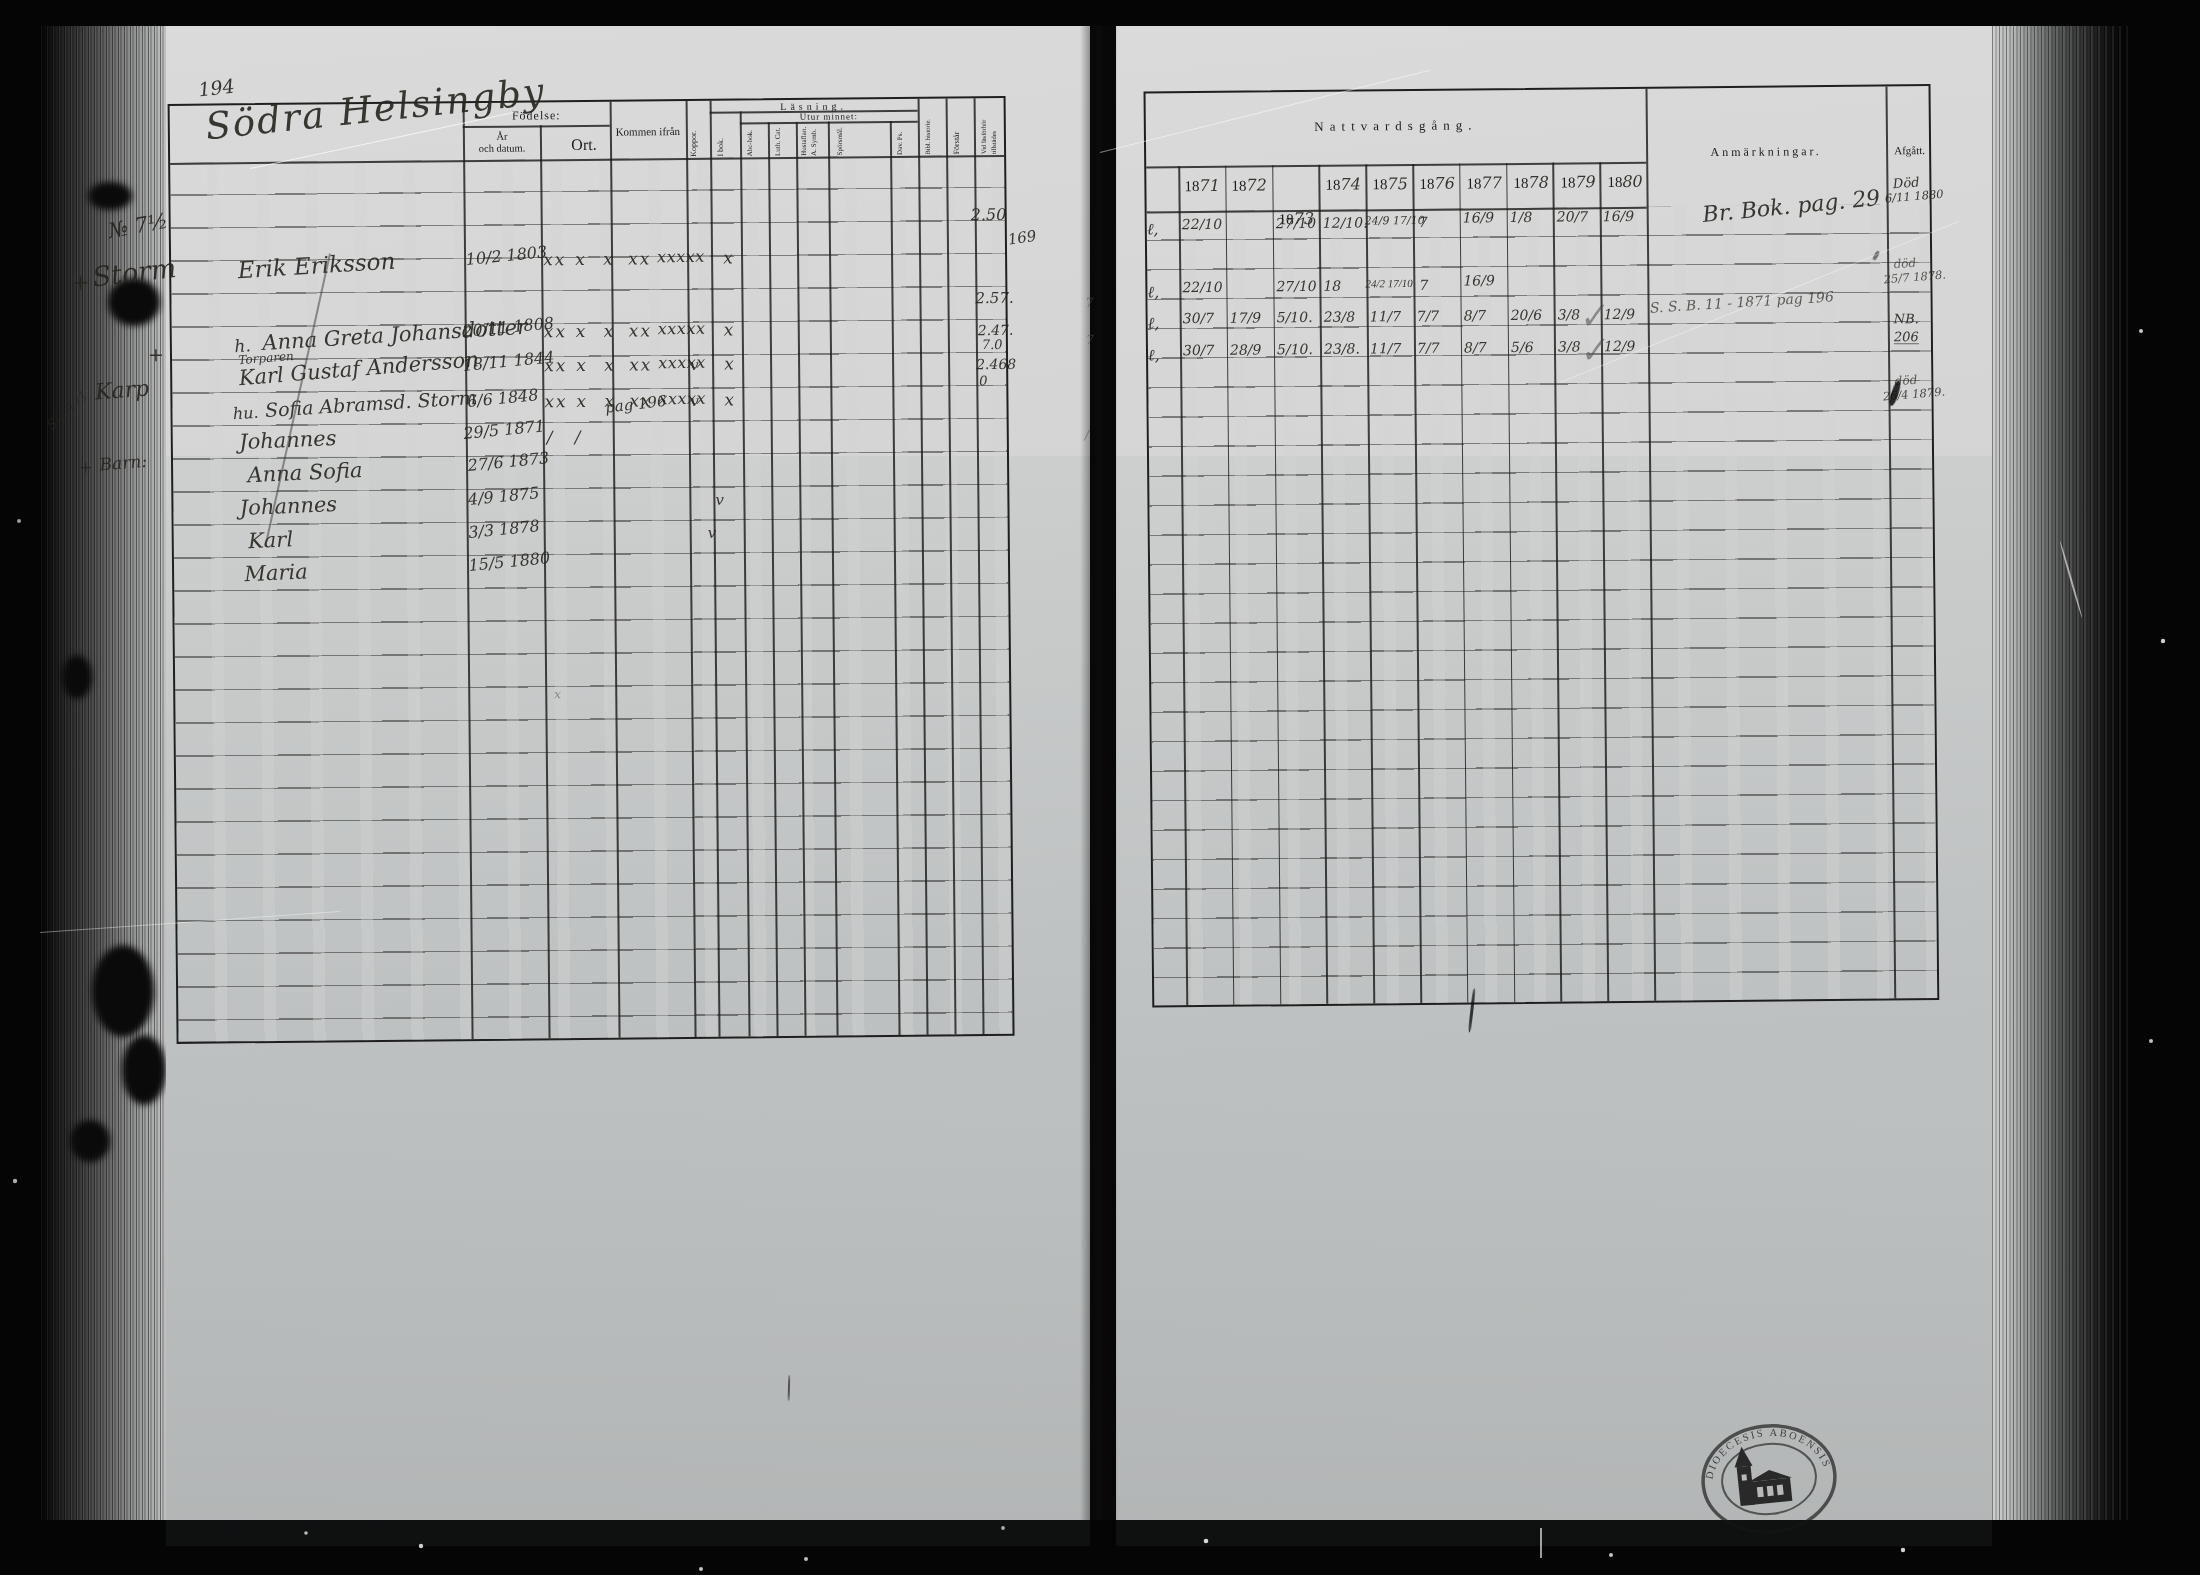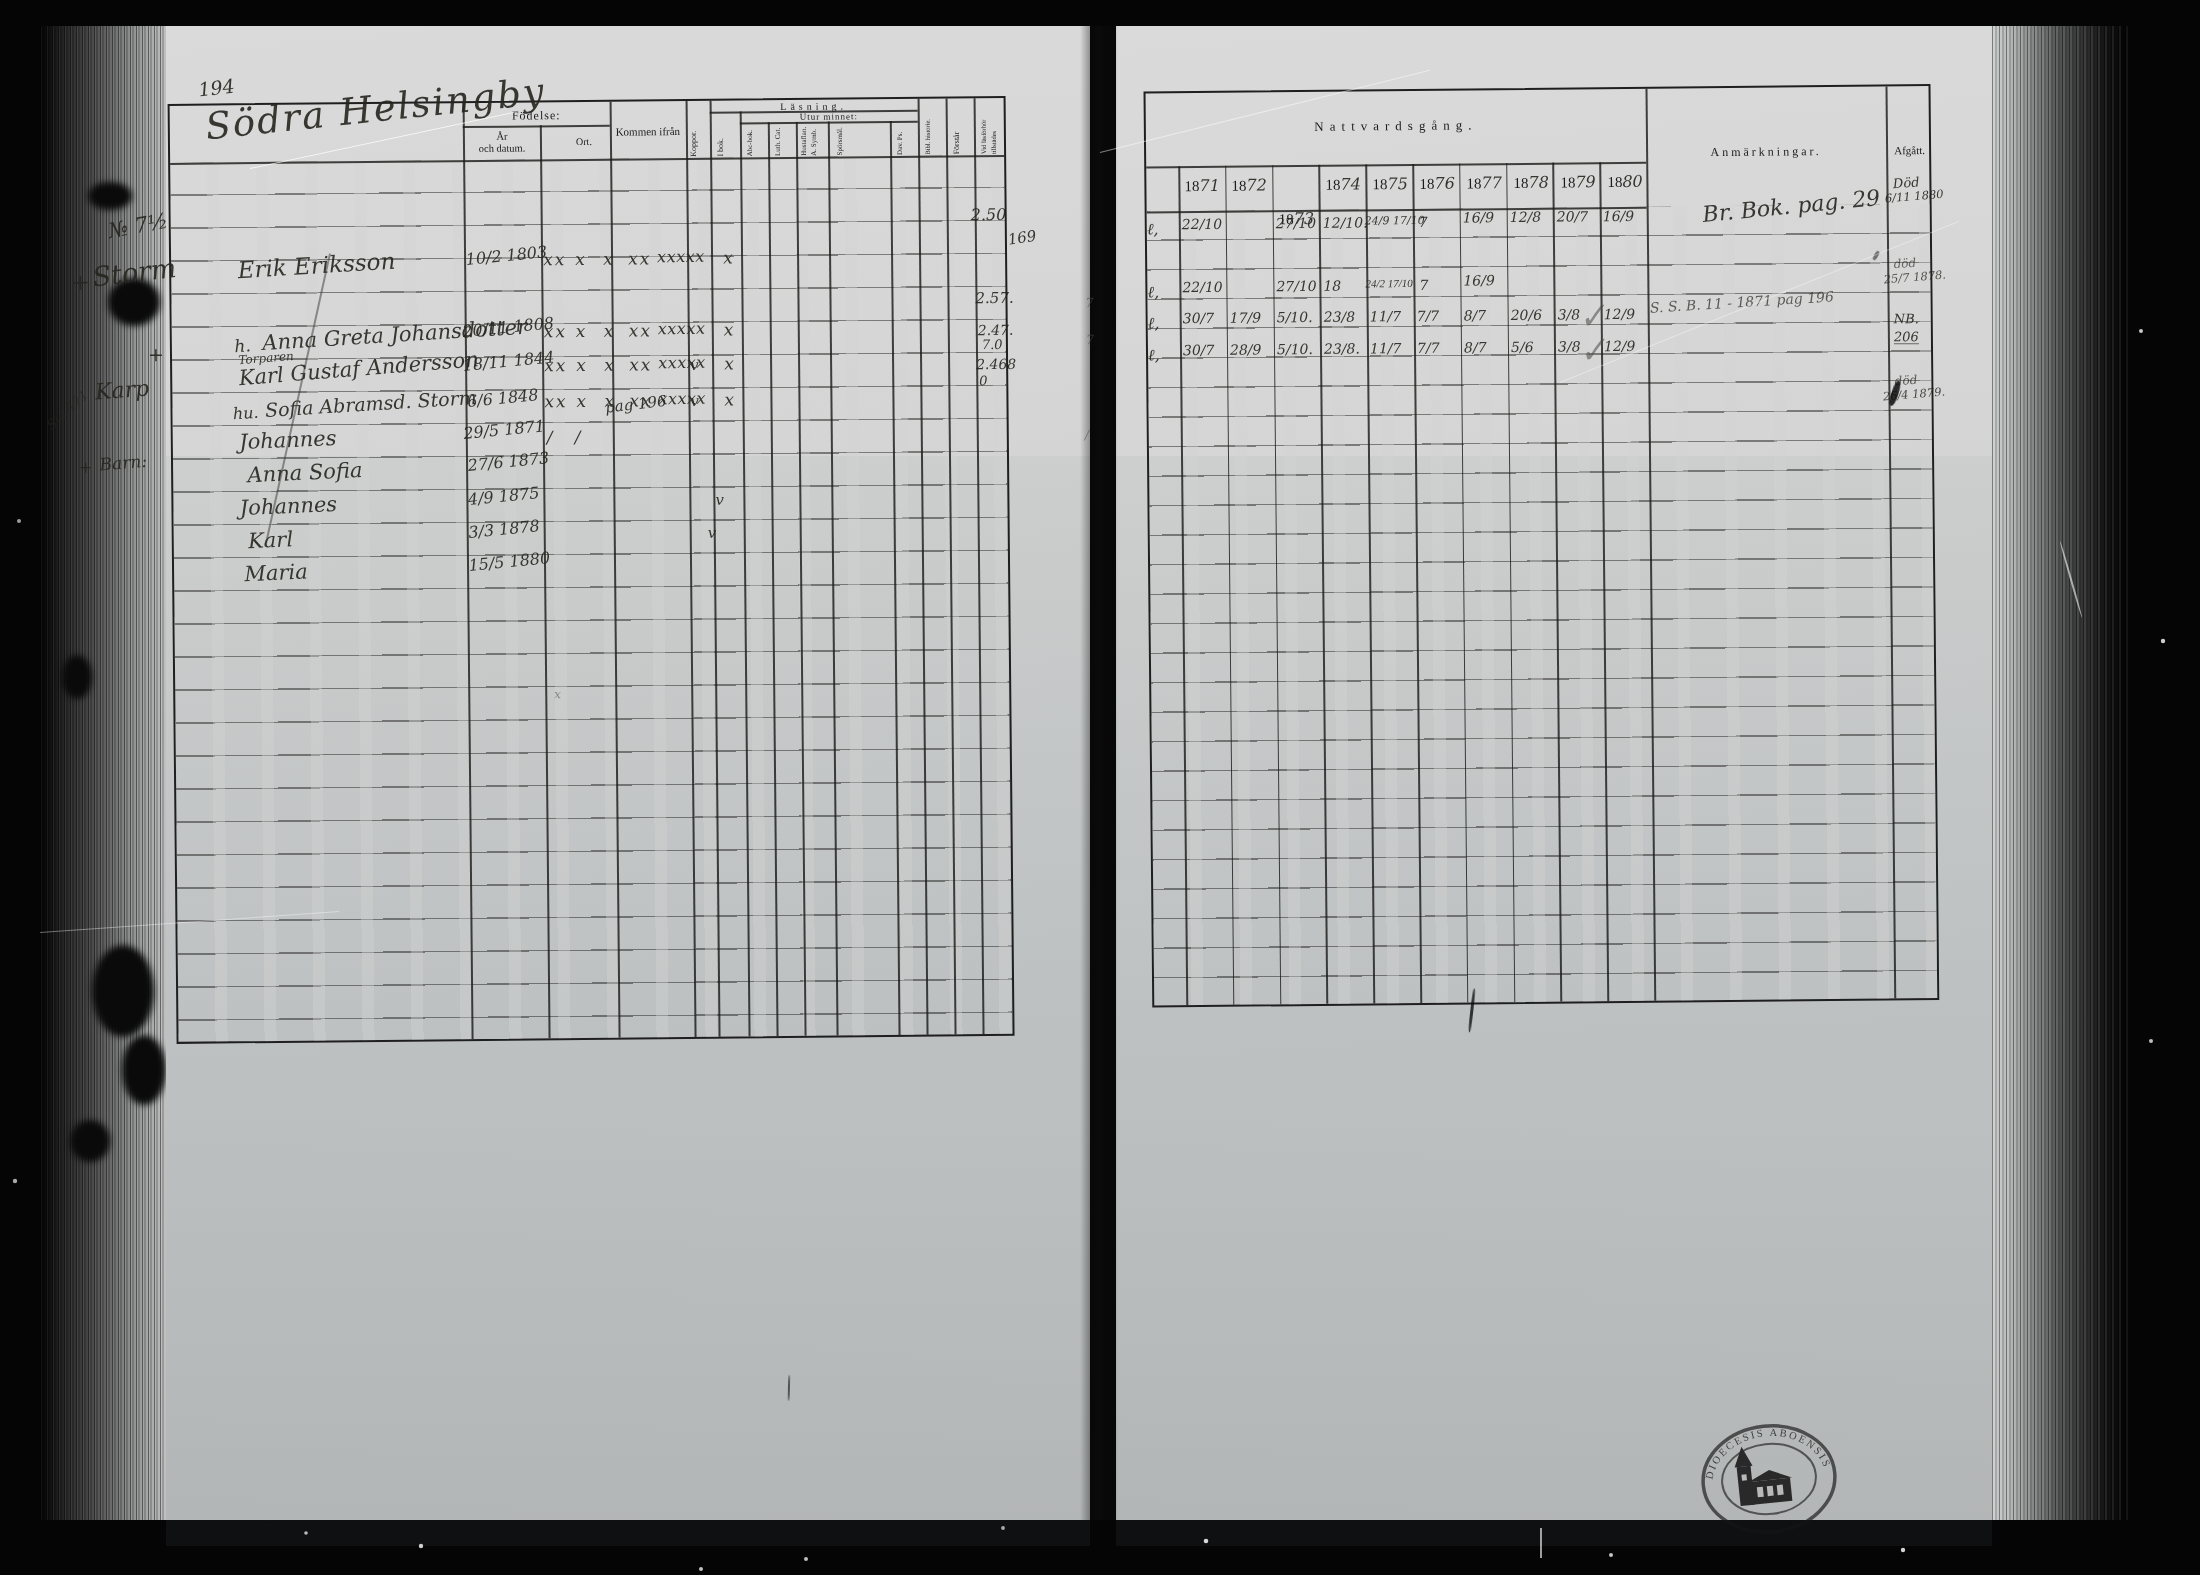--- a/index.html
+++ b/index.html
@@ -93,21 +93,21 @@
       <div class="vl" style="left:776px;top:0;bottom:0;"></div>
       <div class="vl" style="left:804px;top:0;bottom:0;"></div>
 
       <div class="hl" style="left:0;right:0;top:57px;height:2px;"></div>
       <div class="hl" style="left:293px;width:147px;top:23px;"></div>
       <div class="hl" style="left:540px;width:208px;top:11px;"></div>
       <div class="hl" style="left:570px;width:178px;top:22px;"></div>
 
       <div class="pr ctr" style="left:293px;width:147px;top:7px;font-size:12px;letter-spacing:1px;">Födelse:</div>
       <div class="pr ctr" style="left:296px;width:72px;top:28px;font-size:10.5px;"><span>År</span><br><span>och datum.</span></div>
-      <div class="pr ctr" style="left:370px;width:88px;top:34px;font-size:10px;">Ort.</div>
+      <div class="pr ctr" style="left:370px;width:88px;top:34px;font-size:16px;">Ort.</div>
       <div class="pr ctr" style="left:440px;width:76px;top:24px;font-size:11px;">Kommen ifrån</div>
       <div class="pr ctr" style="left:540px;width:208px;top:1px;font-size:10px;letter-spacing:4px;">Läsning.</div>
       <div class="pr ctr" style="left:570px;width:178px;top:12px;font-size:9px;letter-spacing:1px;">Utur minnet:</div>
 
       <div class="rot" style="left:519px;top:4px;height:52px;font-size:8px;">Koppor.</div>
       <div class="rot" style="left:546px;top:14px;height:42px;font-size:8px;">I bok.</div>
       <div class="rot" style="left:576px;top:25px;height:31px;">Abc-bok.</div>
       <div class="rot" style="left:604px;top:25px;height:31px;">Luth. Cat.</div>
       <div class="rot" style="left:630px;top:25px;height:31px;">Hustaflan.</div>
       <div class="rot" style="left:640px;top:25px;height:31px;">A. Symb.</div>
@@ -237,21 +237,21 @@
     <div class="hw" style="left:1150px;top:285px;font-size:16px;">ℓ,</div>
     <div class="hw" style="left:1150px;top:316px;font-size:16px;">ℓ,</div>
     <div class="hw" style="left:1150px;top:348px;font-size:16px;">ℓ,</div>
 
     <div class="hw" style="left:1185px;top:218px;font-size:14px;">22/10</div>
     <div class="hw" style="left:1279px;top:218px;font-size:14px;">27/10</div>
     <div class="hw" style="left:1326px;top:218px;font-size:14px;">12/10.</div>
     <div class="hw" style="left:1368px;top:218px;font-size:11px;">24/9 17/10</div>
     <div class="hw" style="left:1422px;top:218px;font-size:14px;">7</div>
     <div class="hw" style="left:1466px;top:214px;font-size:14px;">16/9</div>
-    <div class="hw" style="left:1513px;top:214px;font-size:14px;">12/8</div>
+    <div class="hw" style="left:1513px;top:214px;font-size:14px;">1/8</div>
     <div class="hw" style="left:1560px;top:214px;font-size:14px;">20/7</div>
     <div class="hw" style="left:1606px;top:214px;font-size:14px;">16/9</div>
 
     <div class="hw" style="left:1185px;top:281px;font-size:14px;">22/10</div>
     <div class="hw" style="left:1279px;top:281px;font-size:14px;">27/10</div>
     <div class="hw" style="left:1326px;top:281px;font-size:14px;">18</div>
     <div class="hw" style="left:1368px;top:281px;font-size:11px;font-family:Liberation Serif, serif;">24/2 17/10</div>
     <div class="hw" style="left:1422px;top:281px;font-size:14px;">7</div>
     <div class="hw" style="left:1466px;top:277px;font-size:14px;">16/9</div>
 

